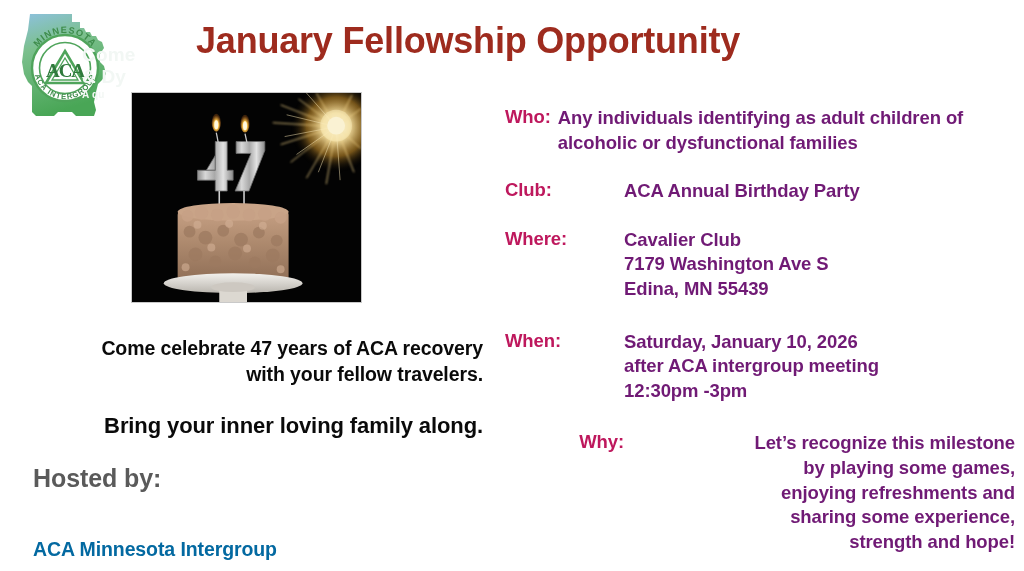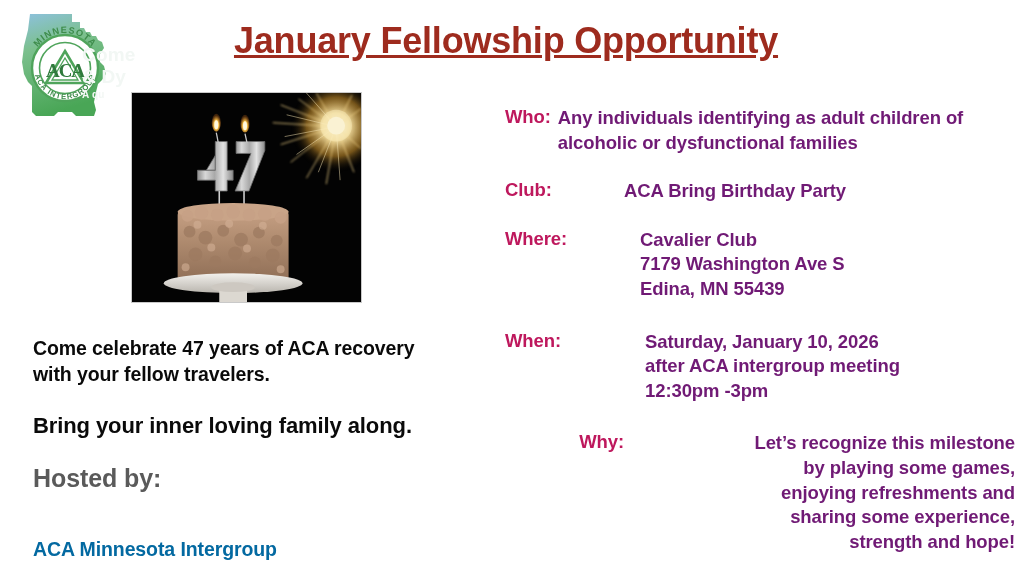--- a/index.html
+++ b/index.html
@@ -41,27 +41,25 @@
     pointer-events: none;
   }
   #watermark .wm-small { font-size: 10px; display:block; }
 
   
   #title {
     position: absolute;
     left: 196px;
     top: 20px;
     width: 620px;
-    text-align: center;
     font-size: 36px;
     font-weight: bold;
     color: #9E2B1E;
     letter-spacing: -0.2px;
     white-space: nowrap;
-    text-decoration: underline;
   }
 
   
   #cake-photo {
     position: absolute;
     left: 131px;
     top: 92px;
     width: 231px;
     height: 211px;
     background: #000000;
@@ -70,20 +68,21 @@
     overflow: hidden;
   }
   #cake-photo svg { display:block; width:100%; height:100%; }
 
   
   .left-block {
     position: absolute;
     left: 33px;
     font-weight: bold;
     letter-spacing: -0.1px;
+    text-align: right;
   }
   #lead-line {
     top: 336px;
     width: 450px;
     font-size: 19.5px;
     line-height: 1.32;
     color: #0a0a0a;
     white-space: pre-line;
   }
   #bring-line {
@@ -134,22 +133,22 @@
     letter-spacing: -0.1px;
   }
   
   #row-who { margin-bottom: 24px; }
   #row-who .detail-label { margin-right: 7px; }
   #row-who .detail-value { flex: 1 1 auto; }
   
   .detail-row.tabbed .detail-label { width: 119px; }
   .detail-row.tabbed .detail-value { flex: 1 1 auto; }
   #row-what  { margin-bottom: 24px; }
-  #row-where { margin-bottom: 28px; gap: 16px; }
-  #row-when  { margin-bottom: 28px; gap: 21px; }
+  #row-where { margin-bottom: 28px; }
+  #row-when  { margin-bottom: 28px; }
 </style>
 </head>
 <body>
 
 <div id="mn-logo">
   <svg viewBox="0 0 108 118" xmlns="http://www.w3.org/2000/svg">
     <defs>
       <linearGradient id="mnGrad" x1="0" y1="0" x2="0.25" y2="1">
         <stop offset="0%" stop-color="#8DC1DE"></stop>
         <stop offset="35%" stop-color="#7CC08E"></stop>
@@ -325,21 +324,21 @@
 
 <div id="details">
 
   <div class="detail-row" id="row-who">
     <span class="detail-label">Who:</span>
     <span class="detail-value">Any individuals identifying as adult children of alcoholic or dysfunctional families</span>
   </div>
 
   <div class="detail-row tabbed" id="row-what">
     <span class="detail-label">Club:</span>
-    <span class="detail-value">ACA Bring Birthday Party</span>
+    <span class="detail-value">ACA Annual Birthday Party</span>
   </div>
 
   <div class="detail-row tabbed" id="row-where">
     <span class="detail-label">Where:</span>
     <span class="detail-value">Cavalier Club
 7179 Washington Ave S
 Edina, MN 55439</span>
   </div>
 
   <div class="detail-row tabbed" id="row-when">

